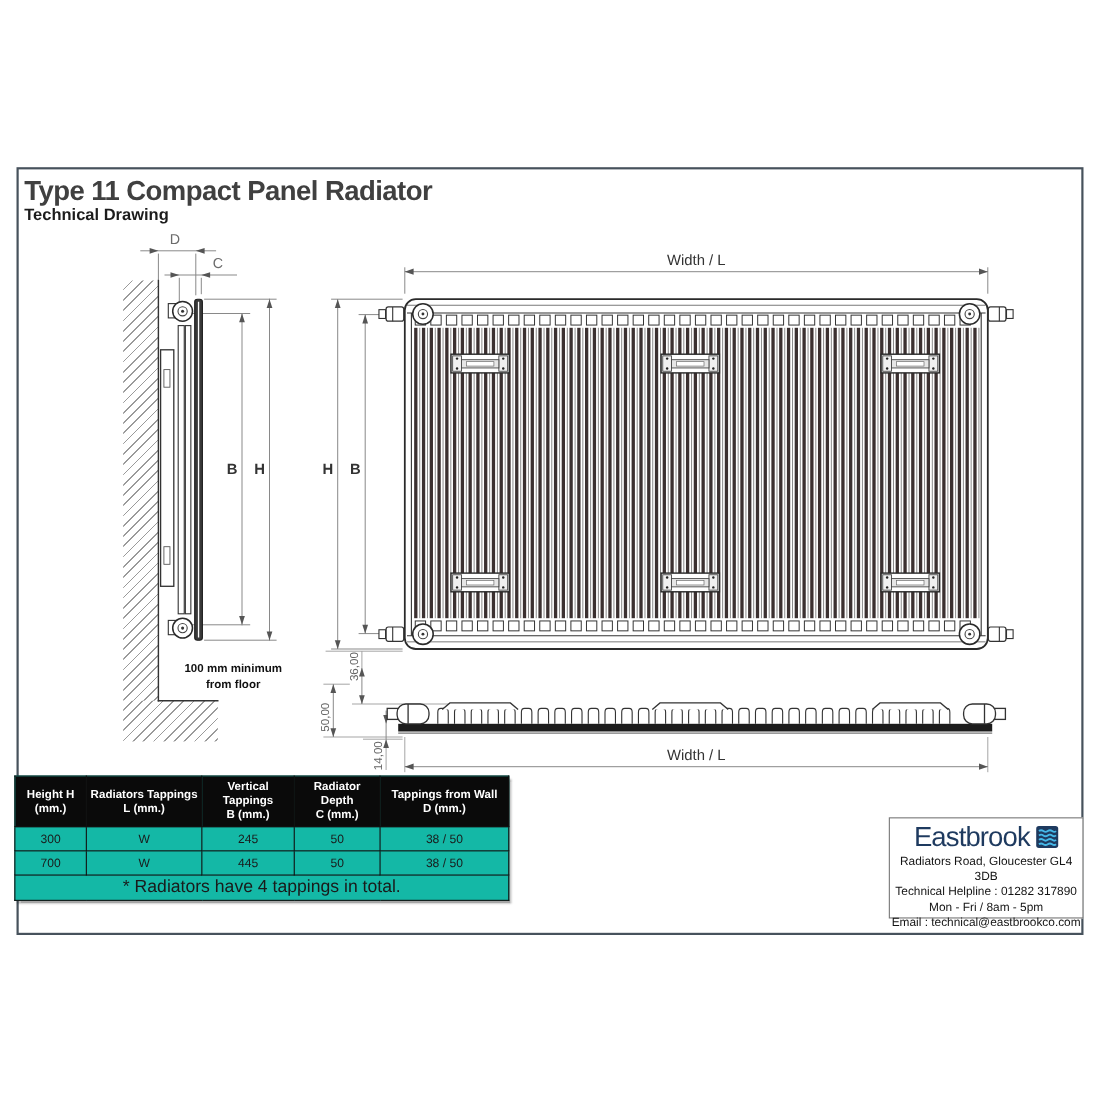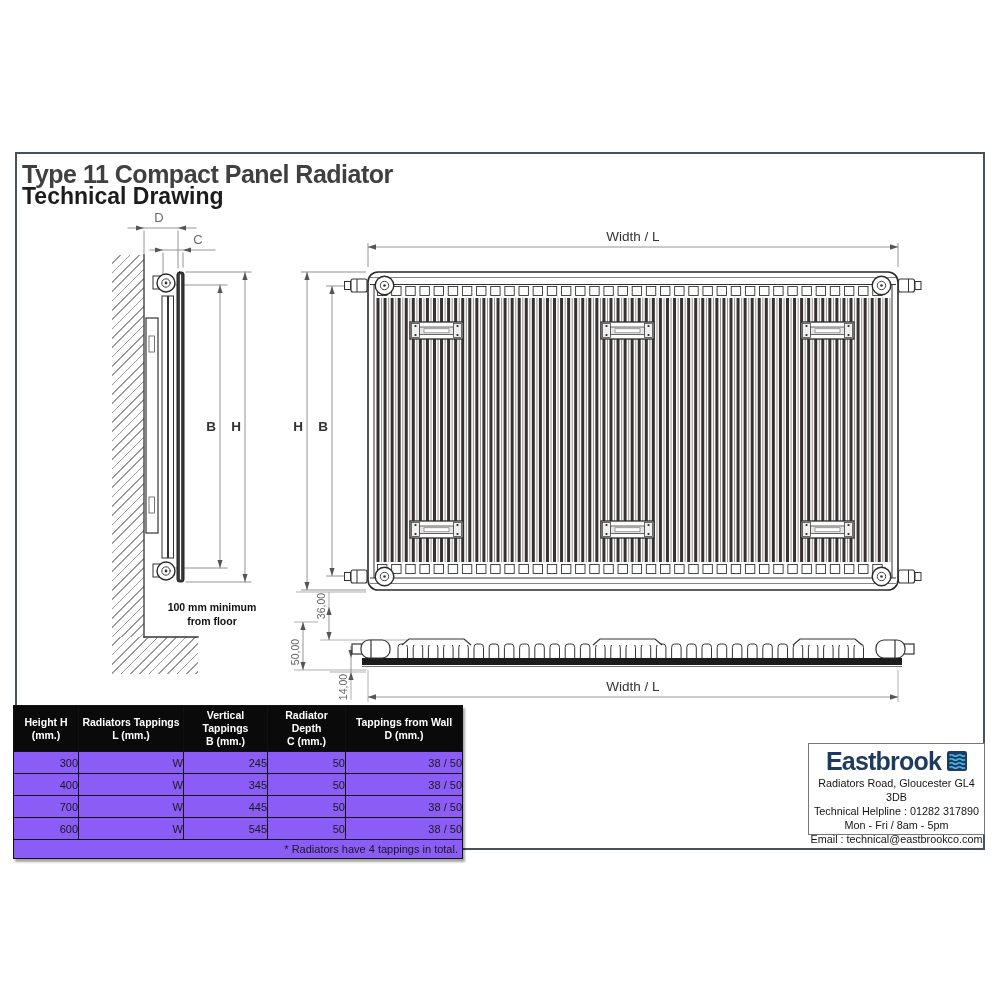--- a/index.html
+++ b/index.html
@@ -3,43 +3,43 @@
 <meta charset="utf-8">
 <style>
   :root{ --navy:#1e3a5f; --wave:#45b8e8; --pborder:#47525c; }
   html,body{margin:0;padding:0;}
   body{width:1000px;height:1000px;background:#fff;position:relative;overflow:hidden;
        font-family:"Liberation Sans", sans-serif;}
   .abs{position:absolute;}
   #page-frame{left:15px;top:152px;width:966px;height:694px;border:2px solid var(--pborder);}
   #title-block{left:22px;top:161px;}
   #main-title{font-size:25px;font-weight:bold;color:#404040;letter-spacing:-0.5px;line-height:26px;}
-  #sub-title{font-size:23px;font-weight:bold;color:#1c1c1c;line-height:18px;}
+  #sub-title{font-size:15px;font-weight:bold;color:#1c1c1c;line-height:18px;}
   .hatch{background:repeating-linear-gradient(135deg, rgba(0,0,0,0) 0 5.5px, #9a9a9a 5.5px 6.6px);}
   #wall-hatch{left:112px;top:255px;width:32px;height:382px;}
   #floor-hatch{left:112px;top:637px;width:86px;height:37px;}
   svg text{font-family:"Liberation Sans", sans-serif;}
   .dimtxt{font-size:13px;fill:#6b6b6b;}
   .dimbh{font-size:13.5px;font-weight:bold;fill:#333;}
   .widthtxt{font-size:13.5px;fill:#333;}
   .rotdim{font-size:10.5px;fill:#666;}
   .notetxt{font-size:10.5px;font-weight:bold;fill:#111;}
   
   #spec-table{left:13px;top:705px;width:449px;border-collapse:collapse;table-layout:fixed;
-              box-shadow:2px 3px 2px rgba(0,0,0,.35);background:#8b5cf6;}
+              box-shadow:2px 3px 2px rgba(0,0,0,.35);background:#14b8a6;}
   #spec-table th,#spec-table td{border:1px solid #111;}
   #spec-table th{background:#0a0a0a;color:#fff;font-size:10.5px;font-weight:bold;
                  line-height:1.25;padding:3px 1px;text-align:center;}
-  #spec-table td{font-size:11px;color:#1a1a1a;text-align:right;height:21px;padding:0;}
-  #spec-table td.footnote{font-size:11px;text-align:right;padding:2px 4px;height:14px;}
+  #spec-table td{font-size:11px;color:#1a1a1a;text-align:center;height:21px;padding:0;}
+  #spec-table td.footnote{font-size:16px;text-align:center;padding:2px 4px;height:14px;}
   
   #brand-box{left:808px;top:743px;width:175px;height:90px;border:1.5px solid #777;
              background:#fff;text-align:center;}
   #brand-logo-row{display:flex;align-items:center;justify-content:center;height:30px;margin-top:2px;}
-  #brand-name{font-size:25px;font-weight:bold;color:var(--navy);letter-spacing:-0.8px;}
+  #brand-name{font-size:25px;font-weight:normal;color:var(--navy);letter-spacing:-0.8px;}
   #wave-icon{width:20px;height:20px;background:var(--navy);border-radius:2.5px;margin-left:6px;flex:0 0 auto;}
   .brand-line{font-size:10.8px;color:#141414;line-height:14px;}
 </style>
 </head>
 <body>
 
 <div id="page-frame" class="abs"></div>
 
 <div id="title-block" class="abs">
   <div id="main-title">Type 11 Compact Panel Radiator</div>
@@ -573,37 +573,23 @@
   </thead>
   <tbody>
     <tr>
       <td>300</td>
         <td>W</td>
         <td>245</td>
         <td>50</td>
         <td>38 / 50</td>
     </tr>
     <tr>
-      <td>400</td>
-        <td>W</td>
-        <td>345</td>
-        <td>50</td>
-        <td>38 / 50</td>
-    </tr>
-    <tr>
       <td>700</td>
         <td>W</td>
         <td>445</td>
-        <td>50</td>
-        <td>38 / 50</td>
-    </tr>
-    <tr>
-      <td>600</td>
-        <td>W</td>
-        <td>545</td>
         <td>50</td>
         <td>38 / 50</td>
     </tr>
     <tr>
       <td class="footnote" colspan="5">* Radiators have 4 tappings in total.</td>
     </tr>
   </tbody>
 </table>
 
 <div id="brand-box" class="abs">

